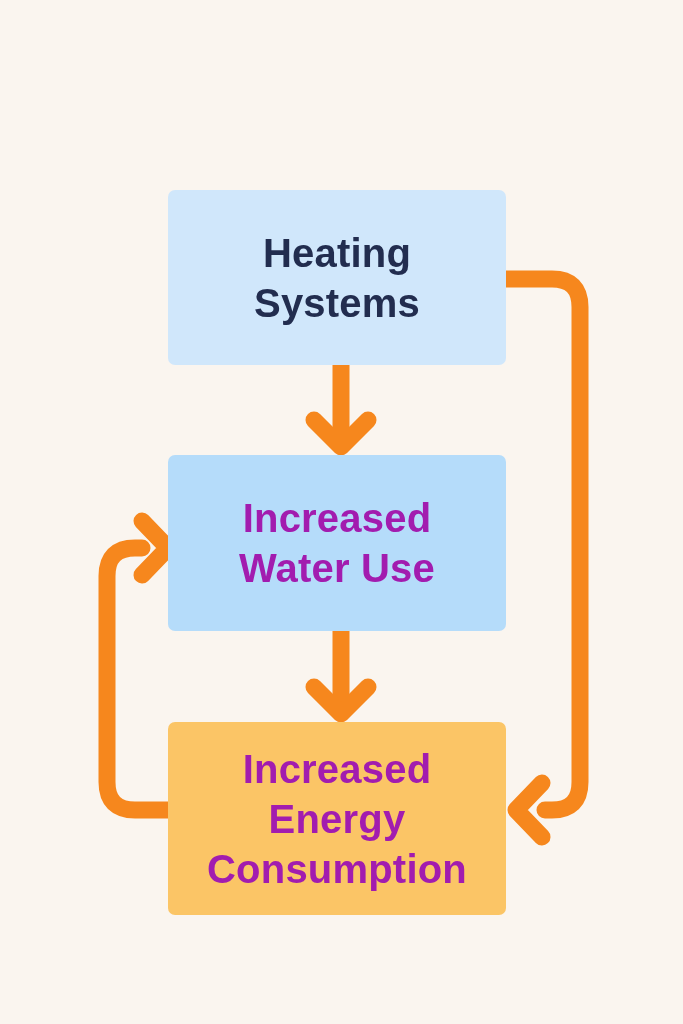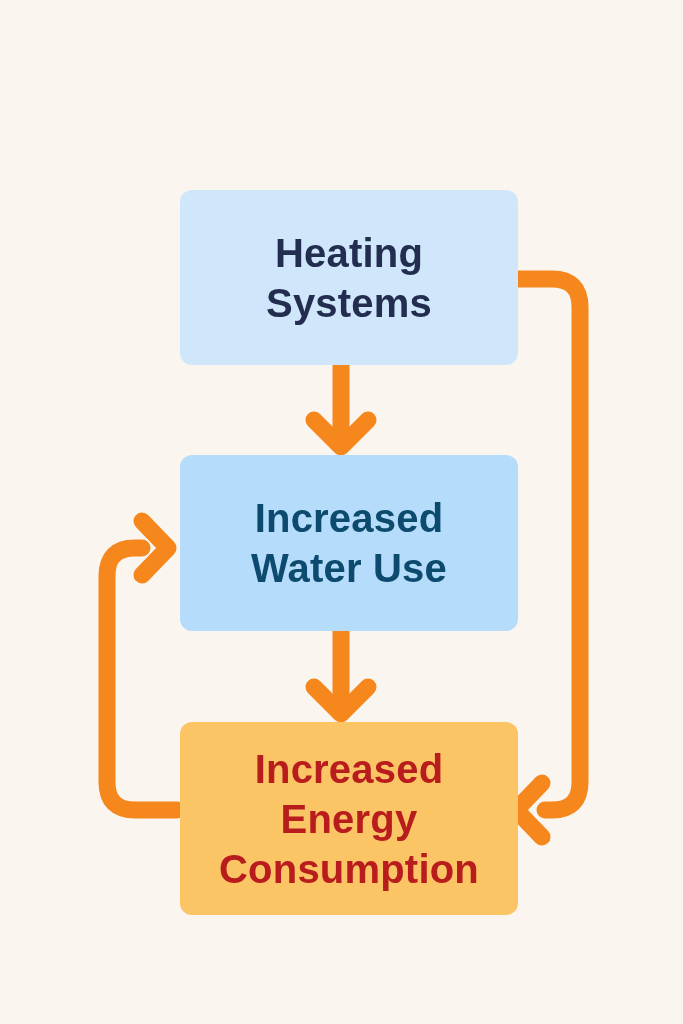--- a/index.html
+++ b/index.html
@@ -31,38 +31,38 @@
   }
   .edges-layer path {
     fill: none;
     stroke: #f6871d;
     stroke-width: 17;
     stroke-linecap: round;
     stroke-linejoin: round;
   }
   .node {
     position: absolute;
-    left: 180px;
+    left: 168px;
     width: 338px;
-    border-radius: 12px;
+    border-radius: 7px;
     display: flex;
     align-items: center;
     justify-content: center;
     text-align: center;
   }
   .node-label {
     max-width: 300px;
     font-size: 40px;
     font-weight: bold;
     line-height: 1.25;
     letter-spacing: 0.2px;
   }
   .node-heating      { top: 190px; height: 175px; background: #d0e7fb; color: #222d4f; }
-  .node-water        { top: 455px; height: 176px; background: #b5dcfa; color: #0c4a6e; }
-  .node-energy       { top: 722px; height: 193px; background: #fbc566; color: #b91c1c; }
+  .node-water        { top: 455px; height: 176px; background: #b5dcfa; color: #a21caf; }
+  .node-energy       { top: 722px; height: 193px; background: #fbc566; color: #a21caf; }
 </style>
 </head>
 <body>
 
 <div class="canvas">
 
 
   <svg class="edges-layer" viewBox="0 0 683 1024" aria-hidden="true">
 
     <g>

